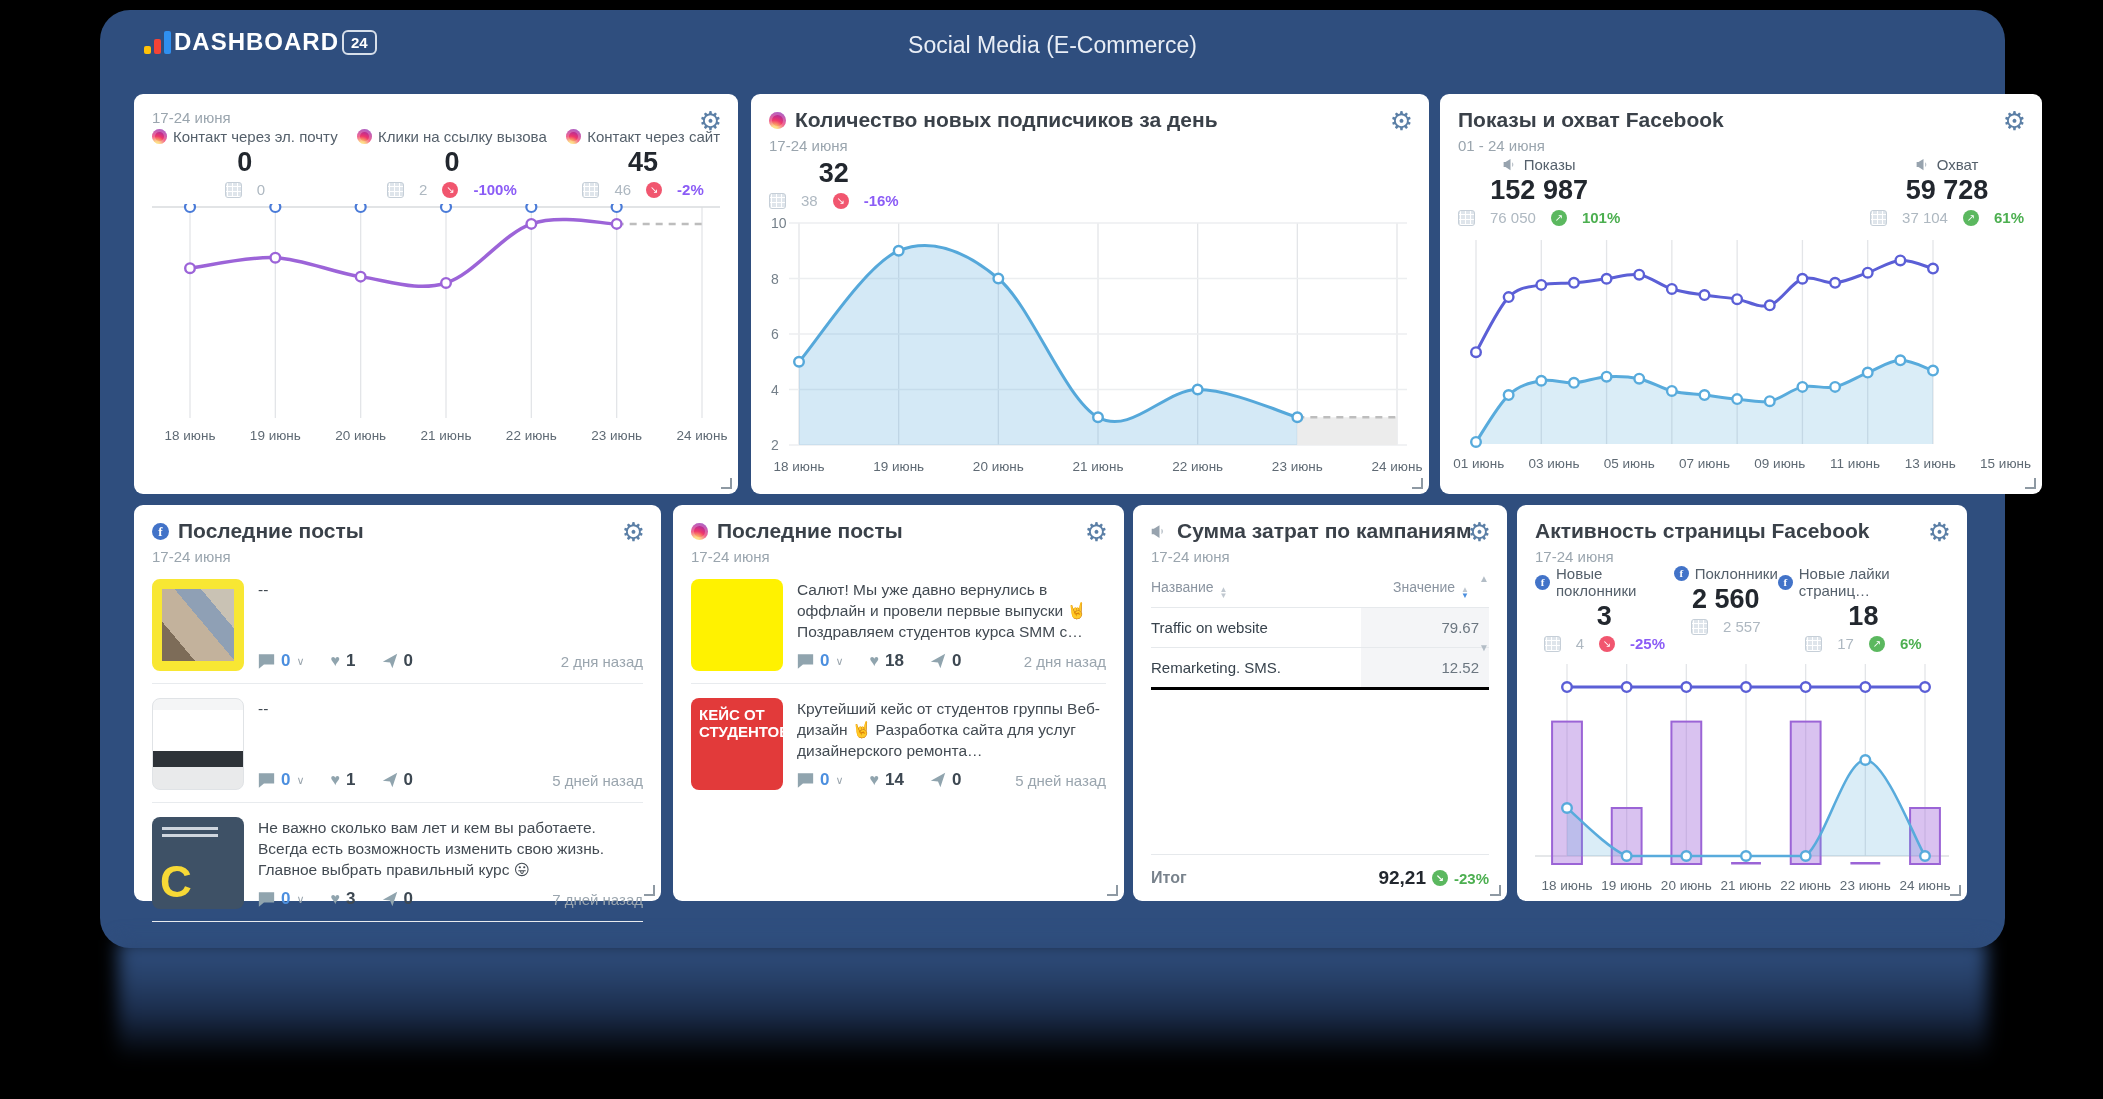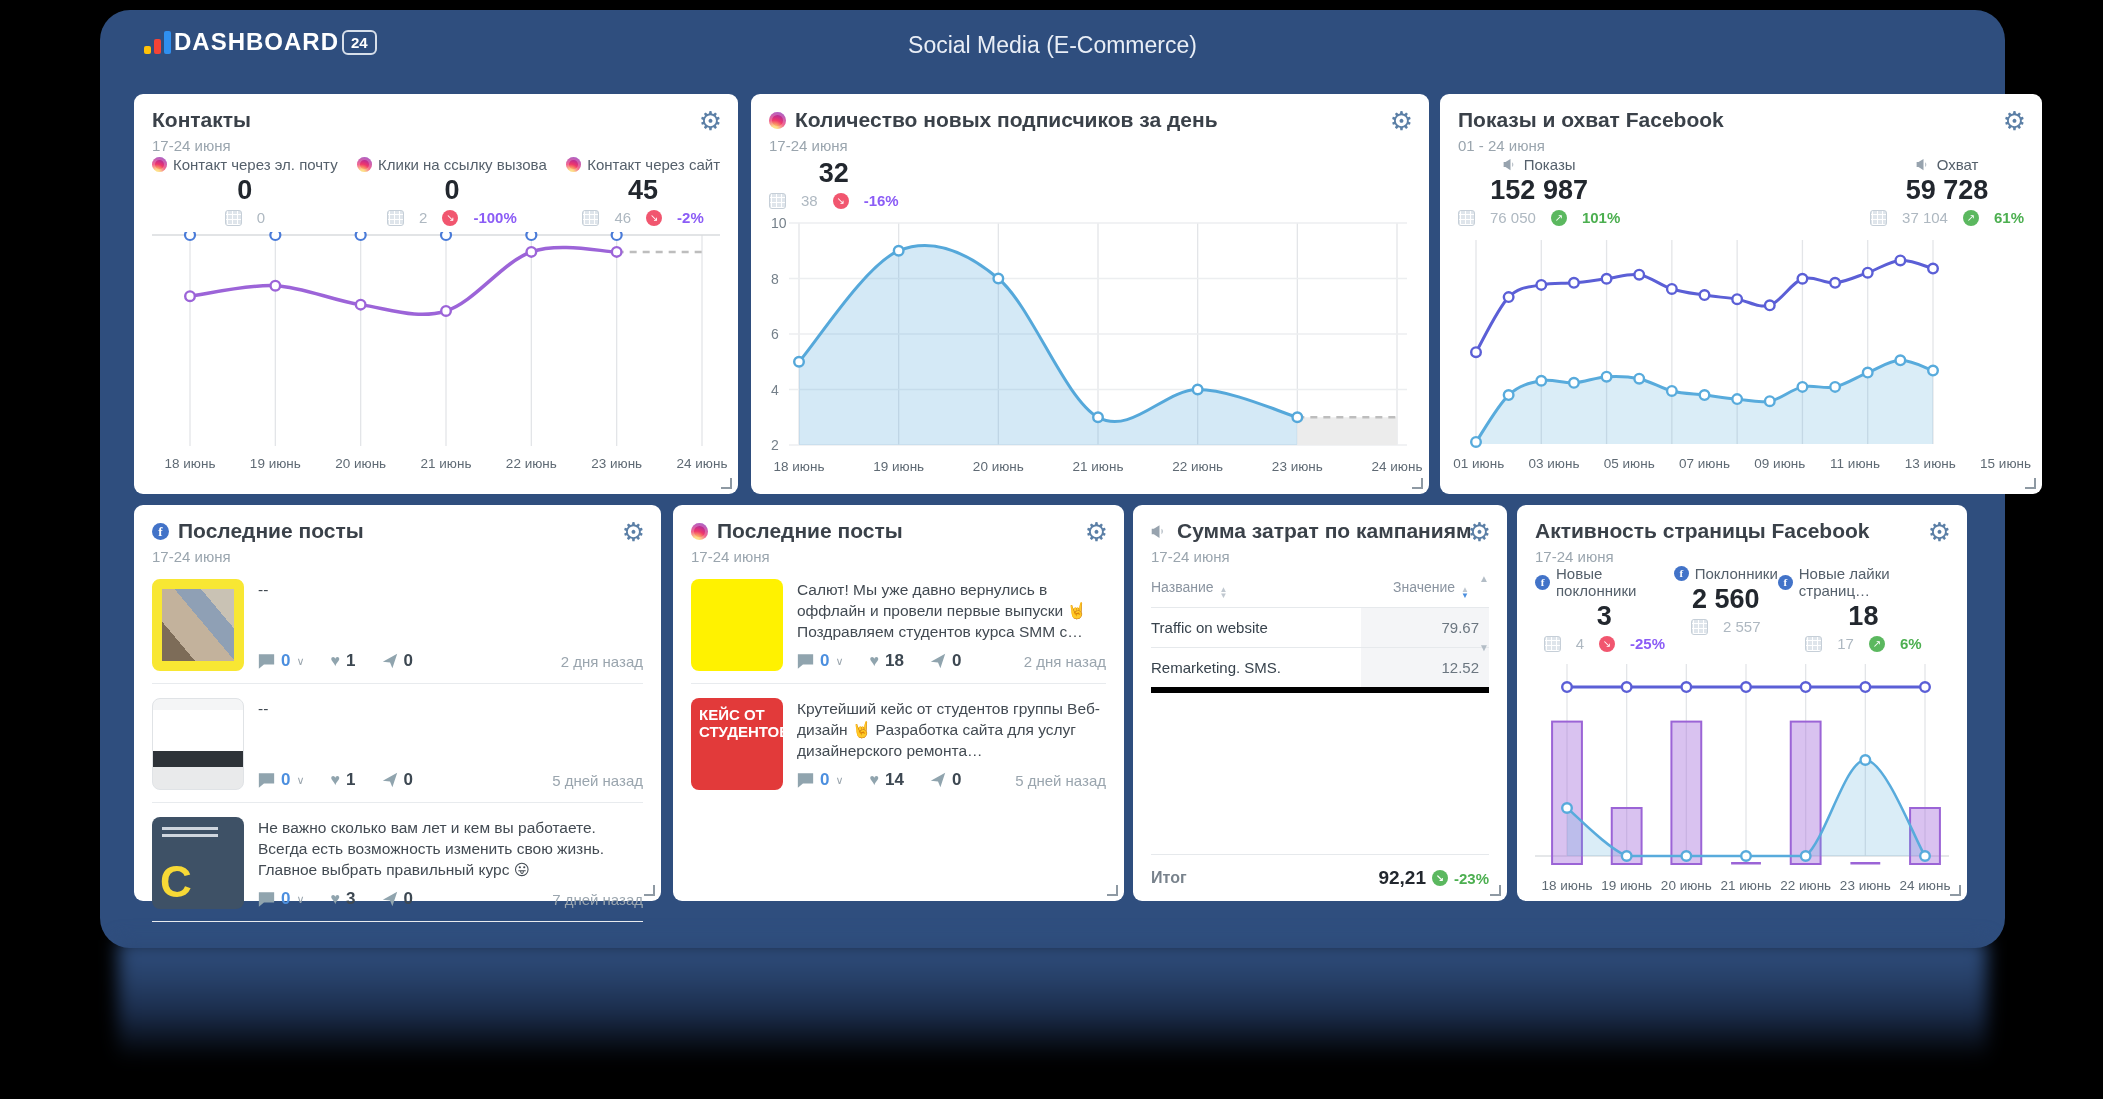--- a/index.html
+++ b/index.html
@@ -116,23 +116,20 @@
           <i class="lb2"></i>
           <i class="lb3"></i>
         </span>
       <span class="logo-text">DASHBOARD</span>
       <span class="logo-badge">24</span>
     </div>
     <div class="page-title">Social Media (E-Commerce)</div>
   </div>
 
   <div class="widget" style="left:134px;top:94px;width:604px;height:400px;">
-    <div class="w-head">
-        <span class="w-title">Контакты</span>
-      </div>
     <span class="gear">⚙</span>
     <div class="w-date">17-24 июня</div>
     <div class="metrics">
       <div class="metric">
         <div class="m-label">
             <span class="ic-ig m-ic"></span>
             <span>Контакт через эл. почту</span>
           </div>
         <div class="m-value">0</div>
         <div class="m-sub">
@@ -533,21 +530,21 @@
           </span></span>
       <span style="margin-right:20px;"><span>Значение</span><span class="sort">
             <span>▲</span>
             <span class="on">▼</span>
           </span></span>
     </div>
     <div class="trow">
       <span class="tname">Traffic on website</span>
       <span class="tval">79.67</span>
     </div>
-    <div class="trow" style="border-bottom:6px solid #000000;">
+    <div class="trow" style="border-bottom:3px solid #000000;">
       <span class="tname">Remarketing. SMS.</span>
       <span class="tval">12.52</span>
     </div>
     <div class="tscroll">
         <span>▲</span>
         <span>▼</span>
       </div>
     <div class="tfoot">
       <span class="lbl">Итог</span>
       <span class="val">

